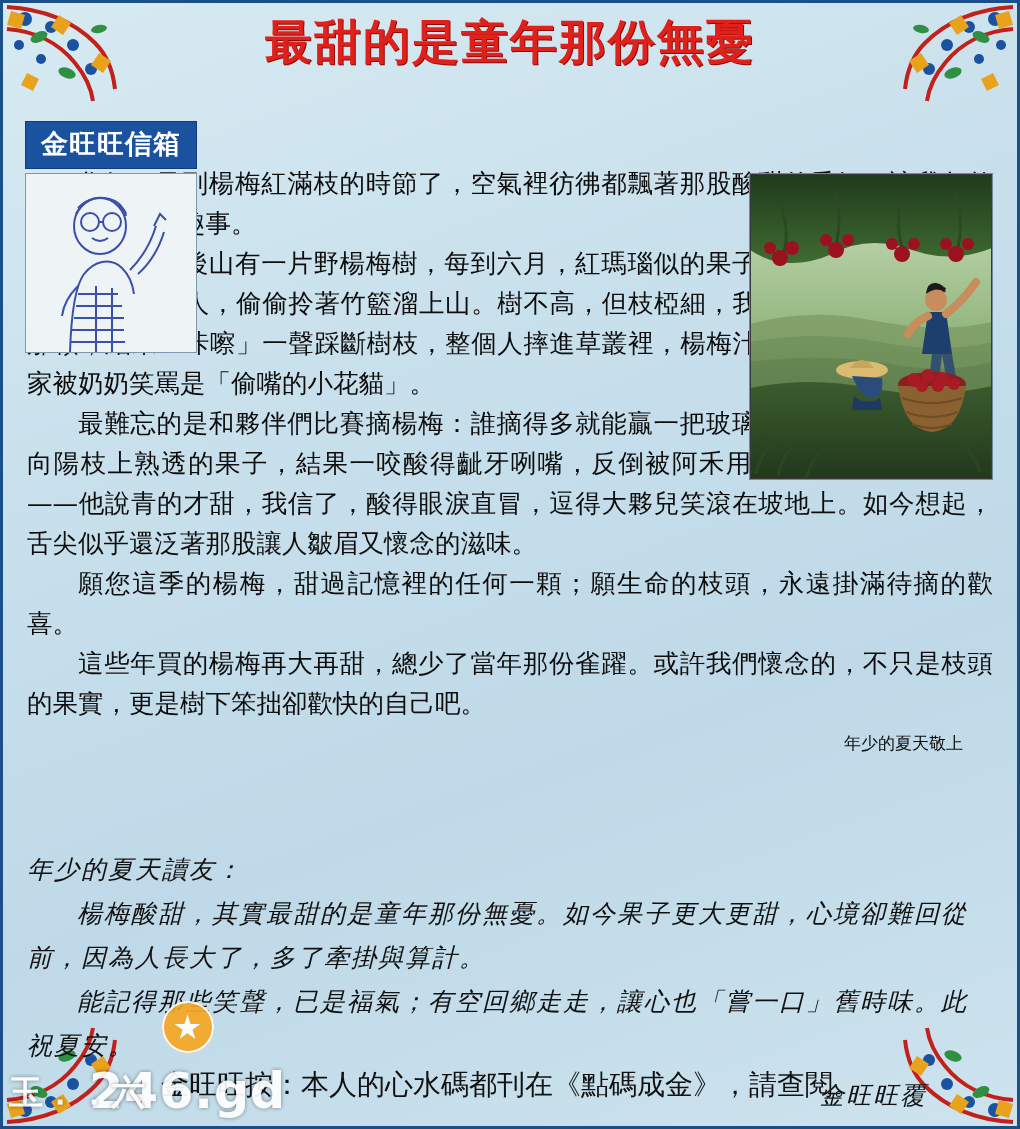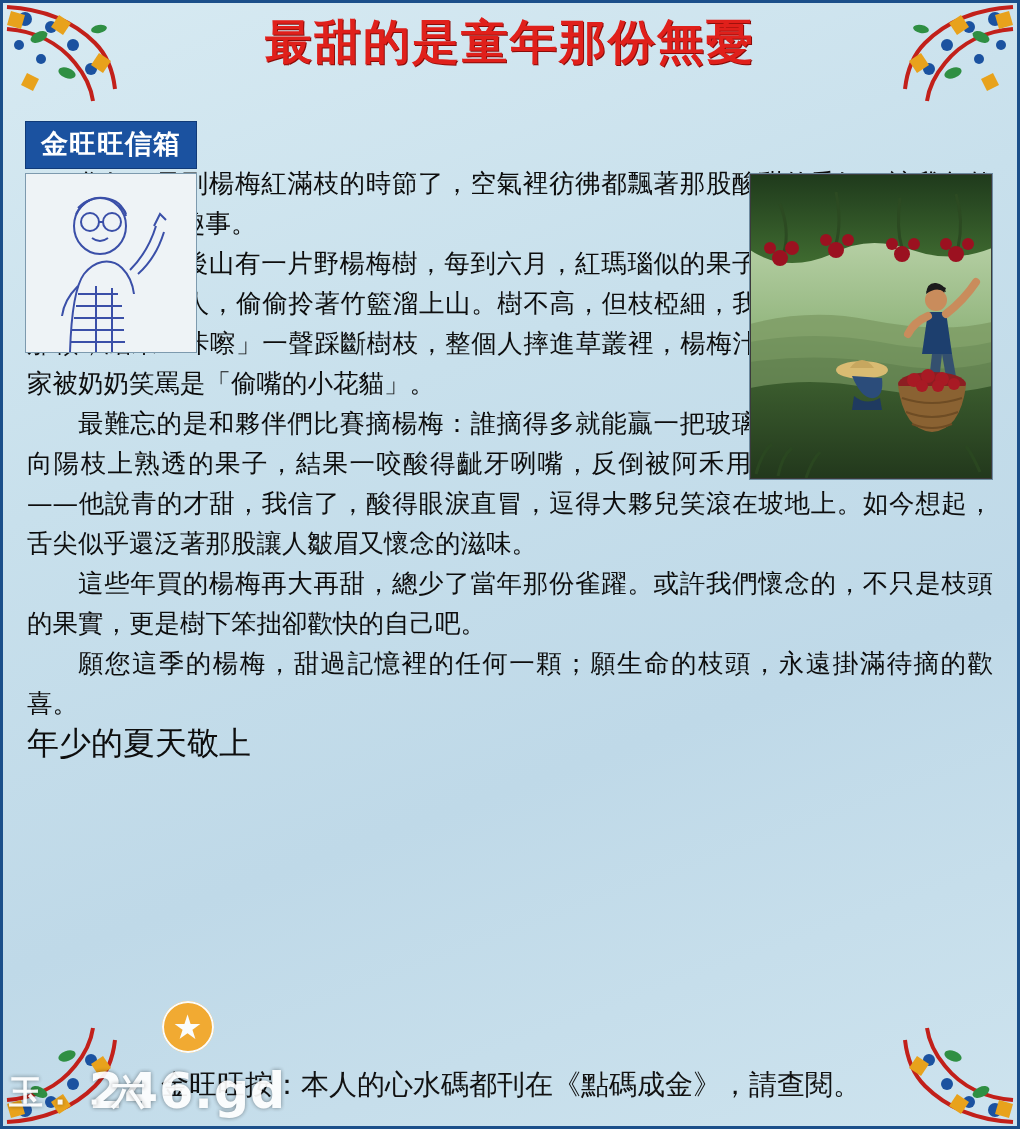--- a/index.html
+++ b/index.html
@@ -84,24 +84,24 @@
     text-justify:inter-ideograph;
   }
   .letter p{margin:0;}
   .indent{text-indent:2em;}
   .wrap-head{
     
     margin-left:186px;
     margin-right:250px;
   }
   .signature{
-    text-align:left;
+    text-align:right;
     margin-top:14px;
     padding-right:30px;
-    font-size:32px;
+    font-size:17px;
   }
 
   
   .reply{
     position:absolute;left:24px;right:24px;top:845px;
     z-index:2;
     color:#111;
     font-size:25px;
     line-height:44px;
     font-family:"DejaVu Serif","Liberation Serif",serif;
@@ -384,25 +384,31 @@
       </g>
       <rect width="242" height="305" fill="none" stroke="#3a3a3a" stroke-width="2"></rect>
     </svg>
   </div>
 
   <div class="letter">
     <p class="wrap-head">尊敬的金老師：</p>
     <p class="wrap-head indent">您好！又到楊梅紅滿枝的時節了，空氣裡彷彿都飄著那股酸甜的香氣，讓我忽然想起小時候的趣事。</p>
     <p class="wrap-head indent">記得老家後山有一片野楊梅樹，每到六月，紅瑪瑙似的果子便壓彎了枝頭。我和堂弟總瞞著大人，偷偷拎著竹籃溜上山。樹不高，但枝椏細，我踮腳去摘頂梢最紫的那顆，結果「咔嚓」一聲踩斷樹枝，整個人摔進草叢裡，楊梅汁染得衣襟紅一片，回家被奶奶笑罵是「偷嘴的小花貓」。</p>
     <p class="indent">最難忘的是和夥伴們比賽摘楊梅：誰摘得多就能贏一把玻璃彈珠。我貪心，專挑向陽枝上熟透的果子，結果一咬酸得齜牙咧嘴，反倒被阿禾用半青的楊梅「暗算」——他說青的才甜，我信了，酸得眼淚直冒，逗得大夥兒笑滾在坡地上。如今想起，舌尖似乎還泛著那股讓人皺眉又懷念的滋味。</p>
+    <p class="indent">願您這季的楊梅，甜過記憶裡的任何一顆；願生命的枝頭，永遠掛滿待摘的歡喜。</p>
     <p class="indent">這些年買的楊梅再大再甜，總少了當年那份雀躍。或許我們懷念的，不只是枝頭的果實，更是樹下笨拙卻歡快的自己吧。</p>
-    <p class="indent">願您這季的楊梅，甜過記憶裡的任何一顆；願生命的枝頭，永遠掛滿待摘的歡喜。</p>
     <p class="signature">年少的夏天敬上</p>
   </div>
 
+  <div class="reply">
+    <p>年少的夏天讀友：</p>
+    <p class="ind">楊梅酸甜，其實最甜的是童年那份無憂。如今果子更大更甜，心境卻難回從前，因為人長大了，多了牽掛與算計。</p>
+    <p class="ind">能記得那些笑聲，已是福氣；有空回鄉走走，讓心也「嘗一口」舊時味。此祝夏安。</p>
+    <p class="sign">金旺旺覆</p>
+  </div>
 
   <div class="footer-note">金旺旺按：本人的心水碼都刊在《點碼成金》，請查閱。</div>
 
   <div class="watermark">
     <span class="wm-cjk">玉．．六</span>
     <span class="wm-badge">★</span>
     <span class="wm-text">246.gd</span>
   </div>
 
 </div>

